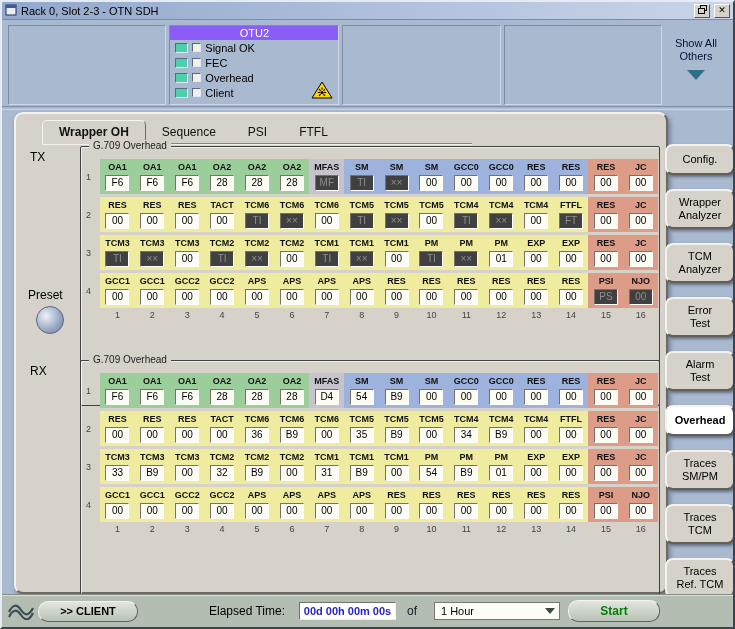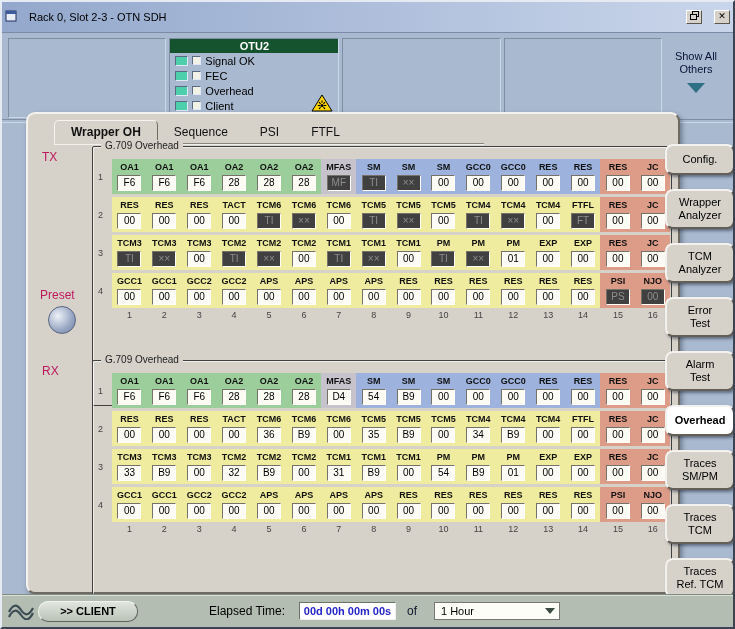--- a/index.html
+++ b/index.html
@@ -1,52 +1,52 @@
 <!DOCTYPE html>
 <html><head>
 <meta charset="utf-8">
 <style>
   *{box-sizing:border-box;margin:0;padding:0}
   body{width:735px;height:629px;position:relative;overflow:hidden;
        background:#a9b9cf;font-family:"Liberation Sans",sans-serif;
        border:2px solid;border-color:#e6eaf2 #3c4454 #3c4454 #e6eaf2}
   
   .titlebar{height:18px;background:linear-gradient(to right,#93a8cc,#c9d5ea);
-            display:flex;align-items:center;gap:12px;padding:15px 3px;border-bottom:1px solid #7c8aa8}
+            display:flex;align-items:center;gap:4px;padding:8px 3px;border-bottom:1px solid #7c8aa8}
   .title-text{font-size:11px;color:#000;flex:1}
   .tbtn{width:16px;height:14px;background:#d6d2ca;border:1px solid;
         border-color:#fff #5a564e #5a564e #fff;font-size:9px;line-height:11px;text-align:center}
   
   .statusbar{height:92px;display:flex;gap:3px;padding:5px 6px 0 6px;position:relative}
   .statusbar::after{content:"";position:absolute;left:0;right:0;bottom:2px;height:2px;
                     border-top:1px solid #7f8da4;border-bottom:1px solid #ccd6e6}
   .spanel{height:80px;border:1px solid;border-color:#7f8da4 #ccd6e6 #ccd6e6 #7f8da4}
   .sp-flex{flex:1}
   .otu2{width:170px;position:relative}
-  .otu2-header{height:14px;background:#14532d;color:#fff;font-size:11px;font-weight:bold;
+  .otu2-header{height:14px;background:#8b5cf6;color:#fff;font-size:11px;font-weight:normal;
                text-align:center;line-height:14px}
   .led-row{display:flex;align-items:center;gap:4px;height:15px;padding-left:5px}
   .led{display:inline-block;border:1px solid;border-color:#5a6a84 #dfe8f4 #dfe8f4 #5a6a84}
   .led-on{width:13px;height:10px;background:var(--led-green)}
   .led-off{width:9px;height:9px;background:#f2f1e6}
   .led-label{font-size:11px;color:#000}
   .warn{position:absolute;right:5px;bottom:1px}
   .showall{width:62px;text-align:center;font-size:11px;color:#0a1238;padding-top:12px;line-height:13px}
   .showall .arr{width:0;height:0;border-left:9px solid transparent;border-right:9px solid transparent;
                 border-top:10px solid #2e7186;margin:7px auto 0}
   
-  .dialog{position:absolute;left:24px;top:110px;width:654px;height:482px;background:#d6d2ca;
+  .dialog{position:absolute;left:12px;top:110px;width:654px;height:482px;background:#d6d2ca;
           border:2px solid;border-color:#f4f2ee #6e6961 #6e6961 #f4f2ee;border-radius:9px;
           box-shadow:2px 3px 5px rgba(30,40,60,.45)}
   .tabbar{position:absolute;left:26px;top:6px;width:430px;display:flex;align-items:flex-end;height:24px;
           border-bottom:1px solid #8a867e;box-shadow:0 1px 0 #f2f0ea}
   .tab{font-size:12px;padding:4px 16px;color:#111}
   .tab.active{font-weight:bold;background:#d6d2ca;border:1px solid;
               border-color:#f6f4f0 #6e6961 transparent #f6f4f0;border-radius:5px 5px 0 0;position:relative;top:1px}
-  .seclabel{position:absolute;font-size:12px;color:#be185d}
+  .seclabel{position:absolute;font-size:12px;color:#000000}
   .gbox{position:absolute;left:64px;width:580px;height:260px;border:1px solid #404040;border-radius:2px;
         box-shadow:inset 1px 1px 0 rgba(255,255,255,.6)}
   .gtitle{position:absolute;top:-7px;left:8px;font-size:10px;background:#d6d2ca;padding:0 4px;color:#222}
   .grid{padding:12px 0 0 5px}
   .grow{display:grid;grid-template-columns:14px repeat(16,34.9px);margin-bottom:3px}
   .rnum{font-size:9px;color:#444;display:flex;align-items:center}
   .cell{padding-top:2px}
   .cl{font-size:9px;font-weight:bold;text-align:center;height:12px;line-height:12px;color:#101010}
   .cv{width:24px;height:16px;margin:2px auto 3px;background:#fcfcf4;border:1px solid;
       border-color:#76726a #fffef8 #fffef8 #76726a;font-size:10px;line-height:14px;text-align:center;color:#000}
@@ -785,13 +785,14 @@
     </svg>
   </span>
   <div class="client-btn">&gt;&gt; CLIENT</div>
   <span class="elapsed-label">Elapsed Time:</span>
   <div class="elapsed-value">00d 00h 00m 00s</div>
   <span class="of-label">of</span>
   <div class="combo">
     <span>1 Hour</span>
     <span class="carr"></span>
   </div>
+  <div class="start-btn">Start</div>
 </div>
 
 </body></html>

